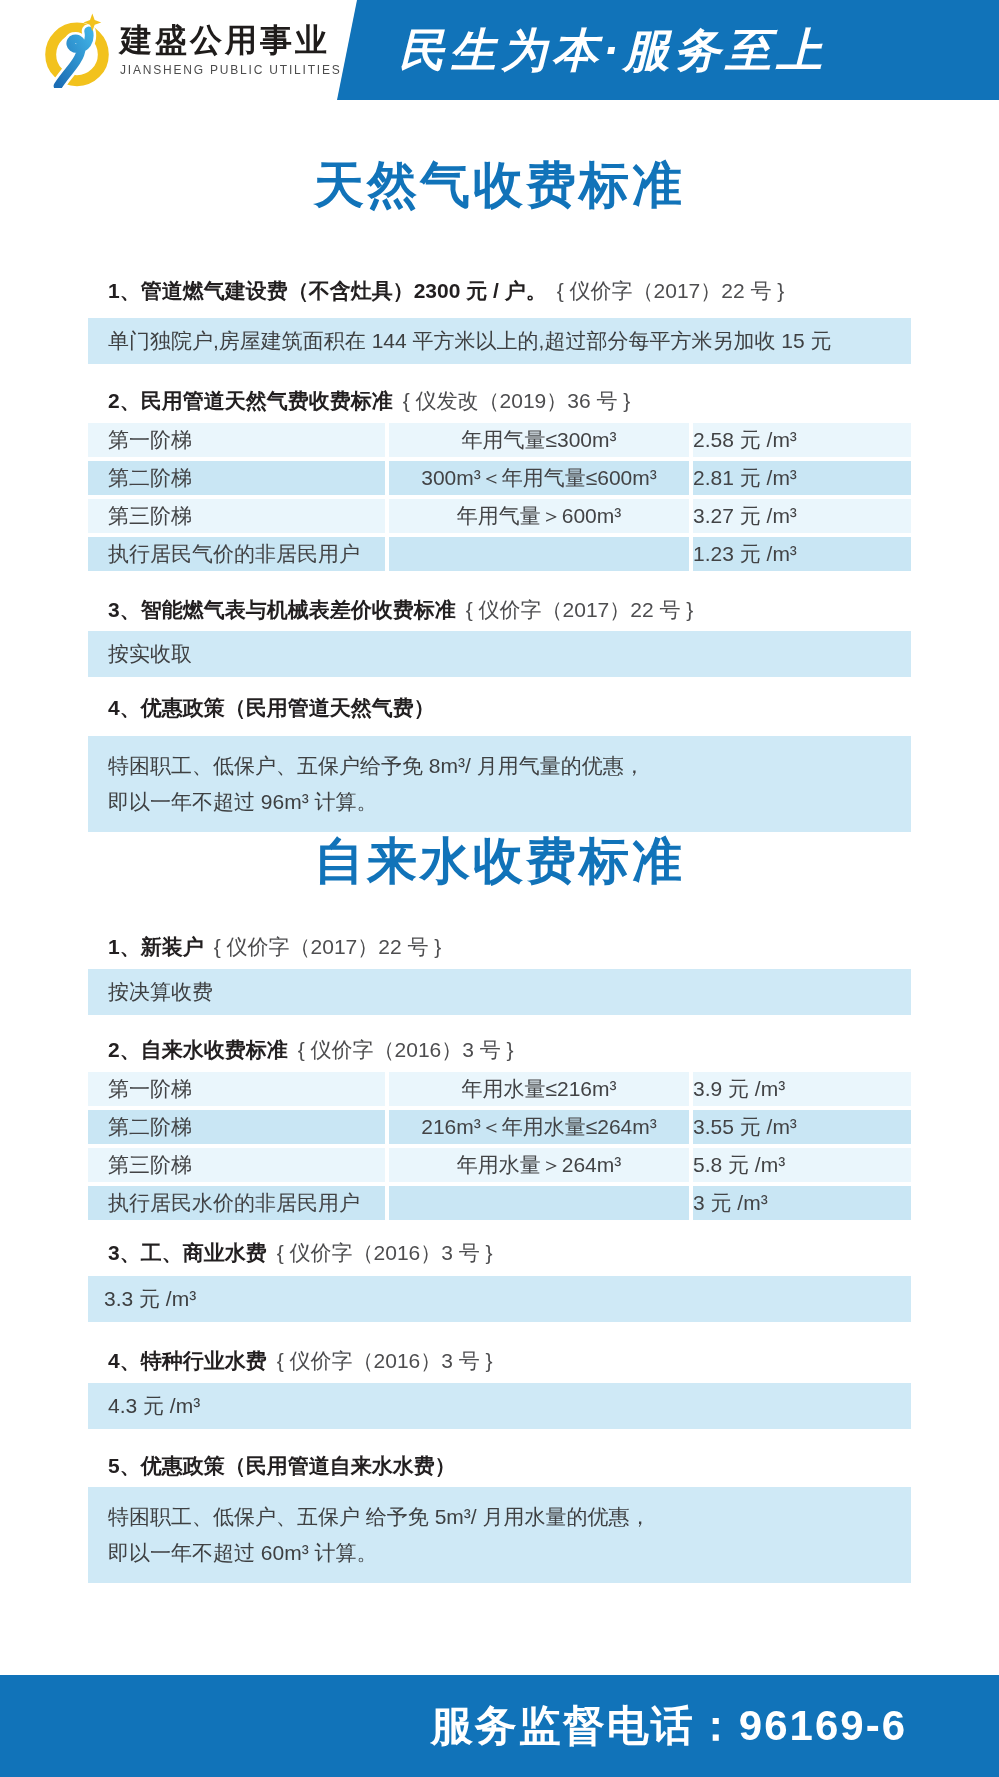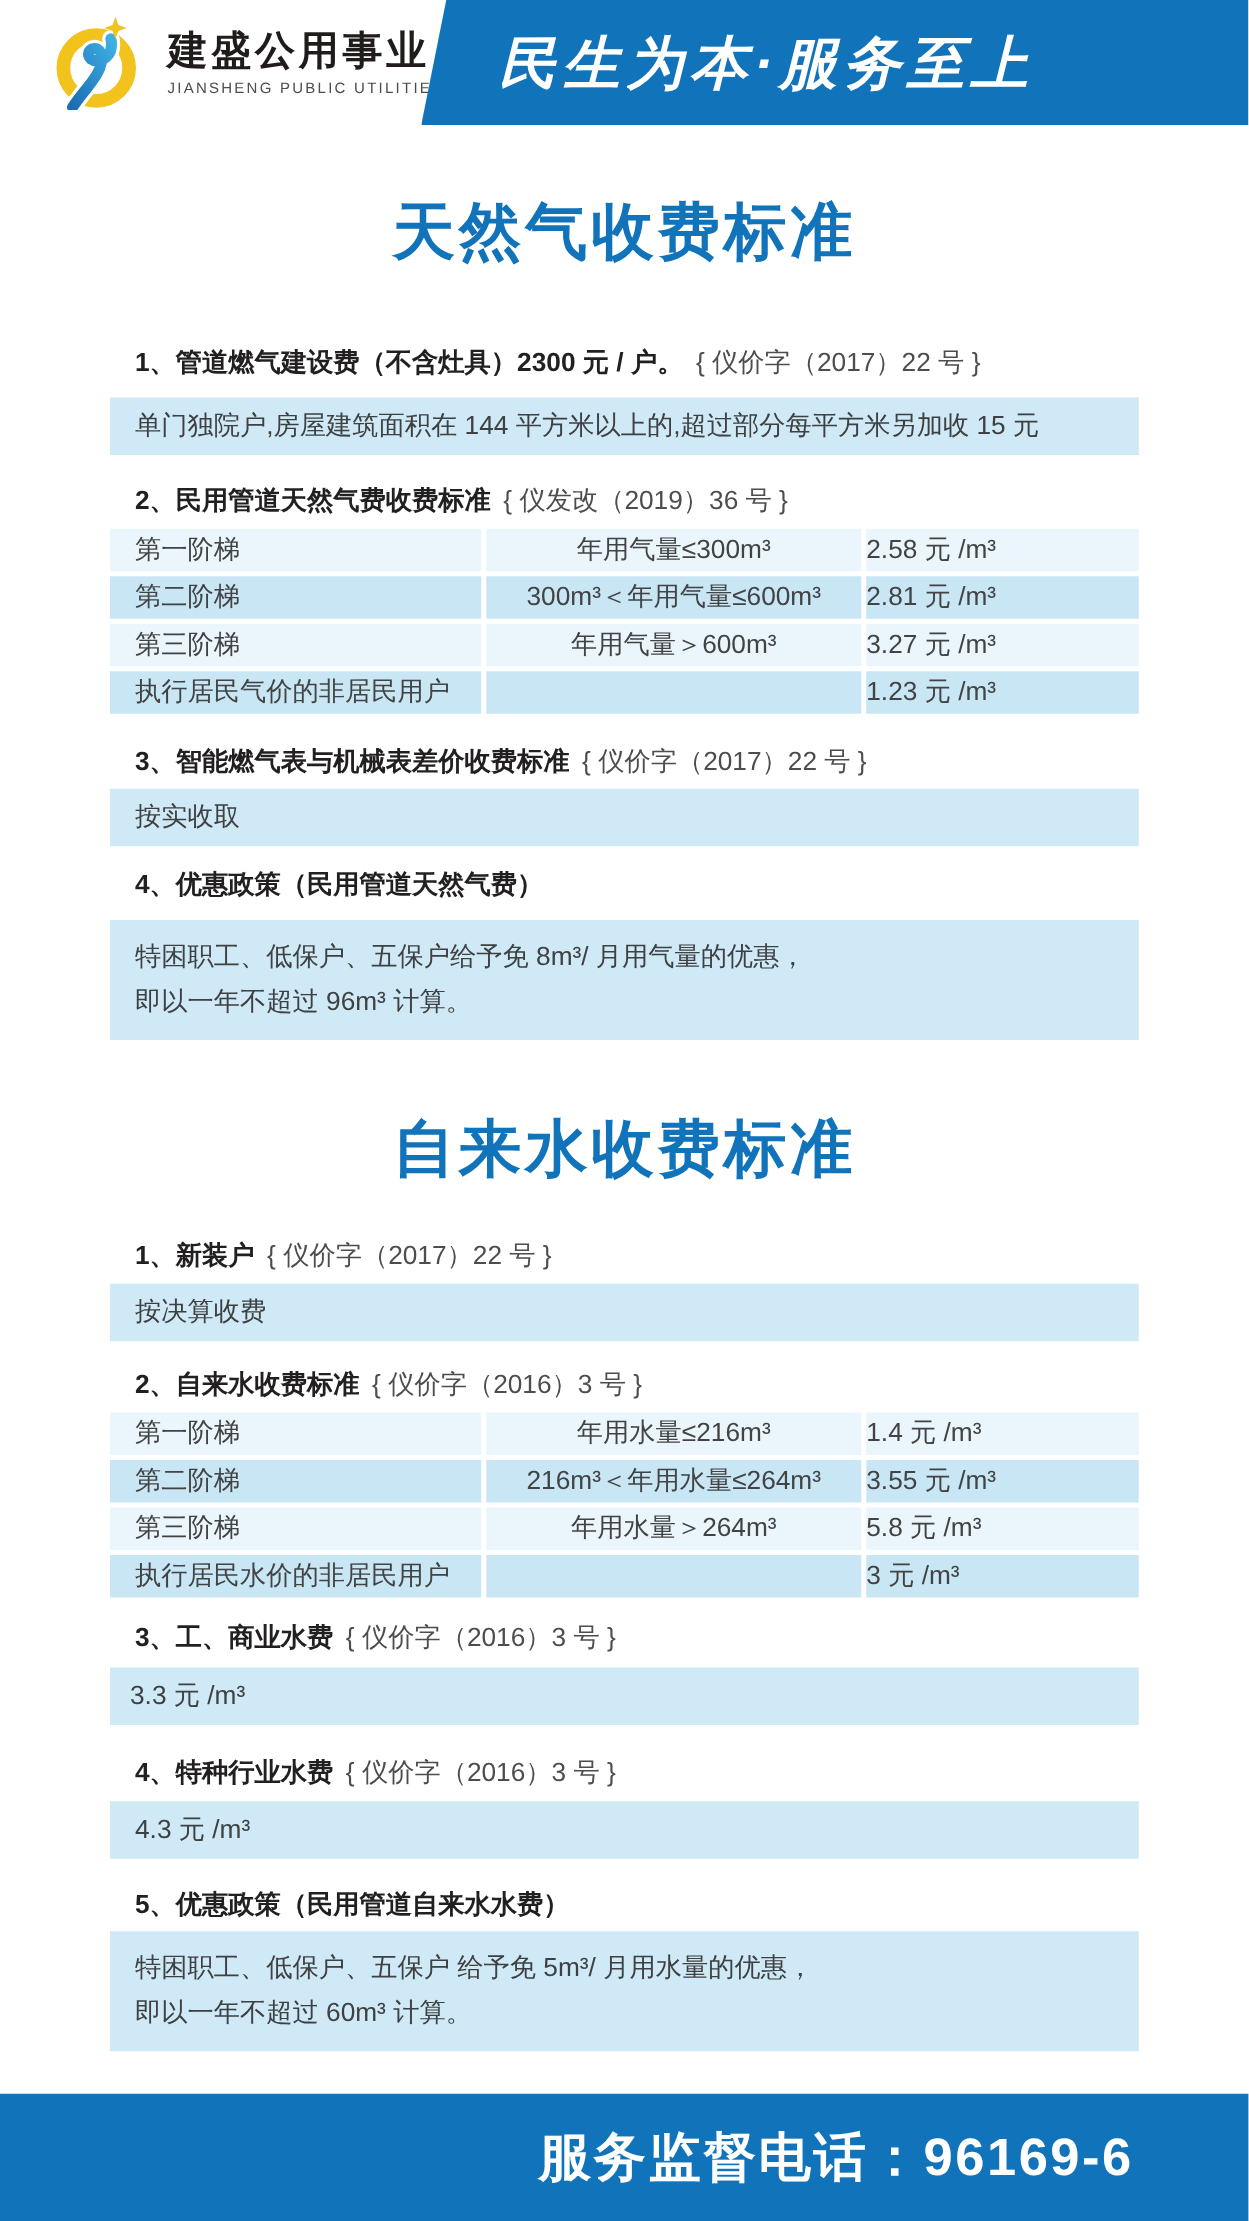--- a/index.html
+++ b/index.html
@@ -8,42 +8,42 @@
     position:relative;
     width:999px; height:1777px;
     background:#ffffff;
     overflow:hidden;
     font-family:"Liberation Sans","DejaVu Sans",sans-serif;
     color:#222;
   }
 
   
   .header { position:relative; height:100px; }
-  .logo { position:absolute; left:40px; top:12px; display:flex; align-items:center; gap:20px; }
+  .logo { position:absolute; left:40px; top:12px; display:flex; align-items:center; gap:6px; }
   .logo svg { display:block; }
   .logo-cn { font-size:32px; font-weight:700; color:#1f1c1b; letter-spacing:3px; line-height:1.1; }
   .logo-en { font-size:12px; color:#4c4c4c; letter-spacing:1.8px; margin-top:4px; white-space:nowrap; }
   .banner {
     position:absolute; top:0; right:0; width:662px; height:100px;
     background:#1173b9;
     clip-path:polygon(20px 0, 662px 0, 662px 100px, 0 100px);
   }
   .banner-text {
     color:#ffffff; font-size:46px; font-weight:700; font-style:italic;
     letter-spacing:5px; line-height:100px; padding-left:62px; white-space:nowrap;
   }
 
   
   .content { width:823px; margin-left:88px; }
   .section-title {
     text-align:center; color:#1173b9; font-weight:800;
     font-size:50px; line-height:58px; letter-spacing:3px;
   }
   .t-gas { margin-top:56px; }
-  .t-water { margin-top:58px; }
+  .t-water { }
 
   .heading { font-size:21px; line-height:30px; padding-left:20px; color:#221f20; white-space:nowrap; }
   .heading .hl { font-weight:700; }
   .heading .hc { font-weight:400; color:#4d4d4f; margin-left:10px; }
 
   .infobox {
     background:#cfe9f6; color:#3e4042;
     font-size:21px; line-height:22px;
     padding:12px 10px 12px 20px;
   }
@@ -168,21 +168,21 @@
       <span class="hl">1、新装户</span><span class="hc">{ 仪价字（2017）22 号 }</span>
     </div>
     <div class="infobox m-box1w">按决算收费</div>
 
     <div class="heading m-h2w">
       <span class="hl">2、自来水收费标准</span><span class="hc">{ 仪价字（2016）3 号 }</span>
     </div>
     <div class="fee-table m-tblw">
       <div class="cell tier r-light">第一阶梯</div>
       <div class="cell range r-light">年用水量≤216m³</div>
-      <div class="cell price r-light">1.4 元 /m³</div>
+      <div class="cell price r-light">3.9 元 /m³</div>
       <div class="cell tier r-dark">第二阶梯</div>
       <div class="cell range r-dark">216m³＜年用水量≤264m³</div>
       <div class="cell price r-dark">3.55 元 /m³</div>
       <div class="cell tier r-light">第三阶梯</div>
       <div class="cell range r-light">年用水量＞264m³</div>
       <div class="cell price r-light">5.8 元 /m³</div>
       <div class="cell tier r-dark">执行居民水价的非居民用户</div>
       <div class="cell range r-dark"></div>
       <div class="cell price r-dark">3 元 /m³</div>
     </div>

